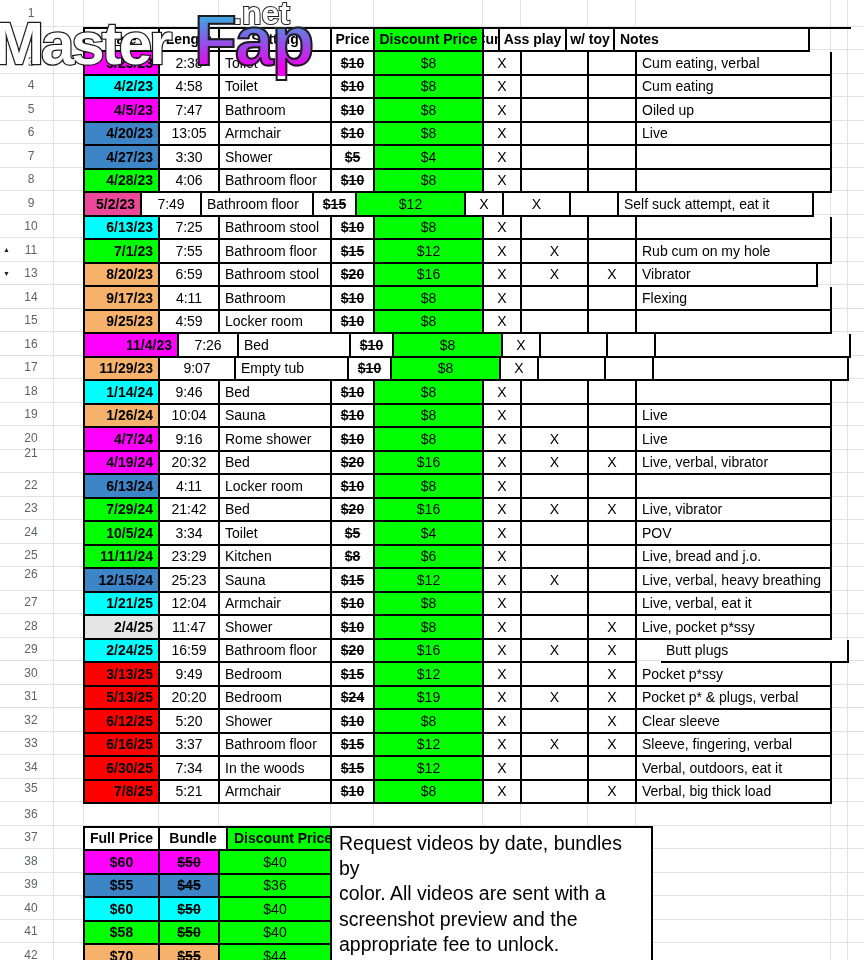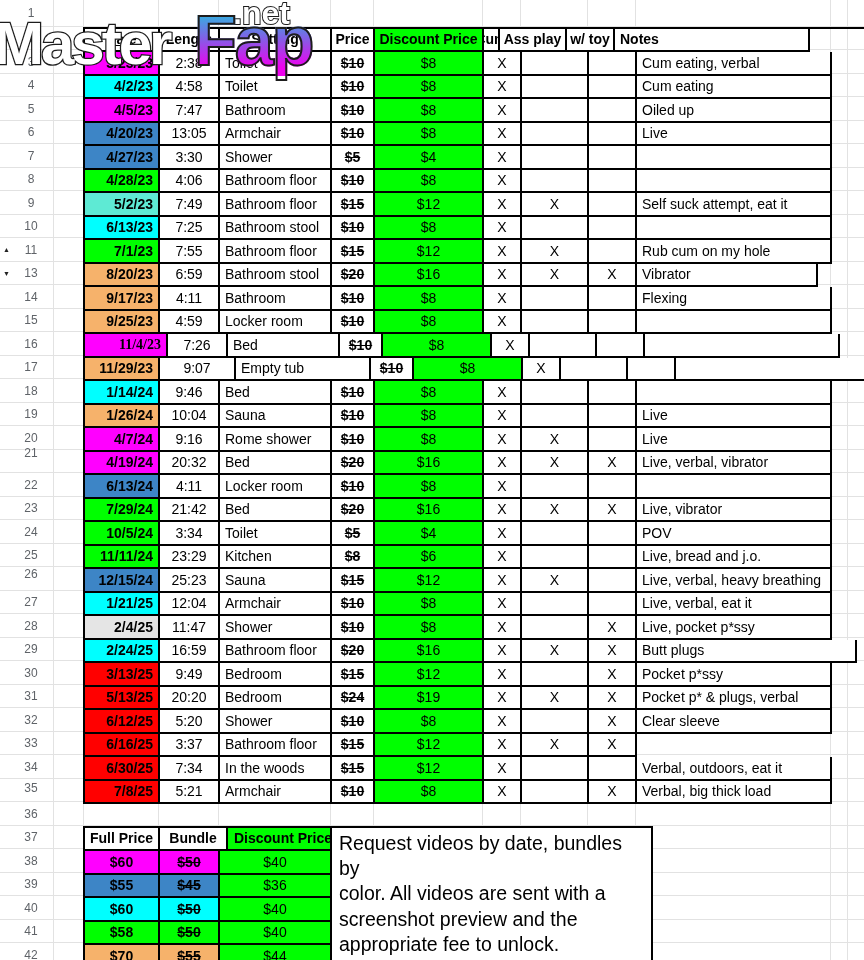--- a/index.html
+++ b/index.html
@@ -205,21 +205,21 @@
       <div class="cell" style="width: 60px;">4:06</div>
       <div class="cell left" style="width: 112px;">Bathroom floor</div>
       <div class="cell strike" style="width: 43px;">$10</div>
       <div class="cell" style="width: 109px; background: rgb(0, 255, 0);">$8</div>
       <div class="cell" style="width: 38px;">X</div>
       <div class="cell" style="width: 67px;"></div>
       <div class="cell" style="width: 48px;"></div>
       <div class="cell left" style="width: 195px;"></div>
     </div>
     <div class="trow">
-      <div class="cell bold right" style="width: 75px; background: #5eead4; text-align: center;">5/2/23</div>
+      <div class="cell bold right" style="width: 57px; background: #ec4899; text-align: center;">5/2/23</div>
       <div class="cell" style="width: 60px;">7:49</div>
       <div class="cell left" style="width: 112px;">Bathroom floor</div>
       <div class="cell strike" style="width: 43px;">$15</div>
       <div class="cell" style="width: 109px; background: rgb(0, 255, 0);">$12</div>
       <div class="cell" style="width: 38px;">X</div>
       <div class="cell" style="width: 67px;">X</div>
       <div class="cell" style="width: 48px;"></div>
       <div class="cell left" style="width: 195px;">Self suck attempt, eat it</div>
     </div>
     <div class="trow">
@@ -271,34 +271,34 @@
       <div class="cell" style="width: 60px;">4:59</div>
       <div class="cell left" style="width: 112px;">Locker room</div>
       <div class="cell strike" style="width: 43px;">$10</div>
       <div class="cell" style="width: 109px; background: rgb(0, 255, 0);">$8</div>
       <div class="cell" style="width: 38px;">X</div>
       <div class="cell" style="width: 67px;"></div>
       <div class="cell" style="width: 48px;"></div>
       <div class="cell left" style="width: 195px;"></div>
     </div>
     <div class="trow">
-      <div class="cell bold right" style="width: 83px; background: rgb(255, 0, 255); font-family: Liberation Serif, serif;">11/4/23</div>
+      <div class="cell bold right" style="width: 94px; background: rgb(255, 0, 255);">11/4/23</div>
       <div class="cell" style="width: 60px;">7:26</div>
       <div class="cell left" style="width: 112px;">Bed</div>
       <div class="cell strike" style="width: 43px;">$10</div>
       <div class="cell" style="width: 109px; background: rgb(0, 255, 0);">$8</div>
       <div class="cell" style="width: 38px;">X</div>
       <div class="cell" style="width: 67px;"></div>
       <div class="cell" style="width: 48px;"></div>
       <div class="cell left" style="width: 195px;"></div>
     </div>
     <div class="trow">
       <div class="cell bold right" style="width: 75px; background: rgb(246, 178, 107);">11/29/23</div>
       <div class="cell" style="width: 76px;">9:07</div>
-      <div class="cell left" style="width: 135px;">Empty tub</div>
+      <div class="cell left" style="width: 113px;">Empty tub</div>
       <div class="cell strike" style="width: 43px;">$10</div>
       <div class="cell" style="width: 109px; background: rgb(0, 255, 0);">$8</div>
       <div class="cell" style="width: 38px;">X</div>
       <div class="cell" style="width: 67px;"></div>
       <div class="cell" style="width: 48px;"></div>
       <div class="cell left" style="width: 195px;"></div>
     </div>
     <div class="trow">
       <div class="cell bold right" style="width: 75px; background: rgb(0, 255, 255);">1/14/24</div>
       <div class="cell" style="width: 60px;">9:46</div>
@@ -422,21 +422,21 @@
     </div>
     <div class="trow">
       <div class="cell bold right" style="width: 75px; background: rgb(0, 255, 255);">2/24/25</div>
       <div class="cell" style="width: 60px;">16:59</div>
       <div class="cell left" style="width: 112px;">Bathroom floor</div>
       <div class="cell strike" style="width: 43px;">$20</div>
       <div class="cell" style="width: 109px; background: rgb(0, 255, 0);">$16</div>
       <div class="cell" style="width: 38px;">X</div>
       <div class="cell" style="width: 67px;">X</div>
       <div class="cell" style="width: 48px;">X</div>
-      <div class="cell left" style="width: 220px;">Butt plugs</div>
+      <div class="cell left" style="width: 188px; margin-left: 24px;">Butt plugs</div>
     </div>
     <div class="trow">
       <div class="cell bold right" style="width: 75px; background: rgb(255, 0, 0);">3/13/25</div>
       <div class="cell" style="width: 60px;">9:49</div>
       <div class="cell left" style="width: 112px;">Bedroom</div>
       <div class="cell strike" style="width: 43px;">$15</div>
       <div class="cell" style="width: 109px; background: rgb(0, 255, 0);">$12</div>
       <div class="cell" style="width: 38px;">X</div>
       <div class="cell" style="width: 67px;"></div>
       <div class="cell" style="width: 48px;">X</div>
@@ -466,20 +466,21 @@
     </div>
     <div class="trow">
       <div class="cell bold right" style="width: 75px; background: rgb(255, 0, 0);">6/16/25</div>
       <div class="cell" style="width: 60px;">3:37</div>
       <div class="cell left" style="width: 112px;">Bathroom floor</div>
       <div class="cell strike" style="width: 43px;">$15</div>
       <div class="cell" style="width: 109px; background: rgb(0, 255, 0);">$12</div>
       <div class="cell" style="width: 38px;">X</div>
       <div class="cell" style="width: 67px;">X</div>
       <div class="cell" style="width: 48px;">X</div>
+      <div class="cell left" style="width: 195px;">Sleeve, fingering, verbal</div>
     </div>
     <div class="trow">
       <div class="cell bold right" style="width: 75px; background: rgb(255, 0, 0);">6/30/25</div>
       <div class="cell" style="width: 60px;">7:34</div>
       <div class="cell left" style="width: 112px;">In the woods</div>
       <div class="cell strike" style="width: 43px;">$15</div>
       <div class="cell" style="width: 109px; background: rgb(0, 255, 0);">$12</div>
       <div class="cell" style="width: 38px;">X</div>
       <div class="cell" style="width: 67px;"></div>
       <div class="cell" style="width: 48px;"></div>

